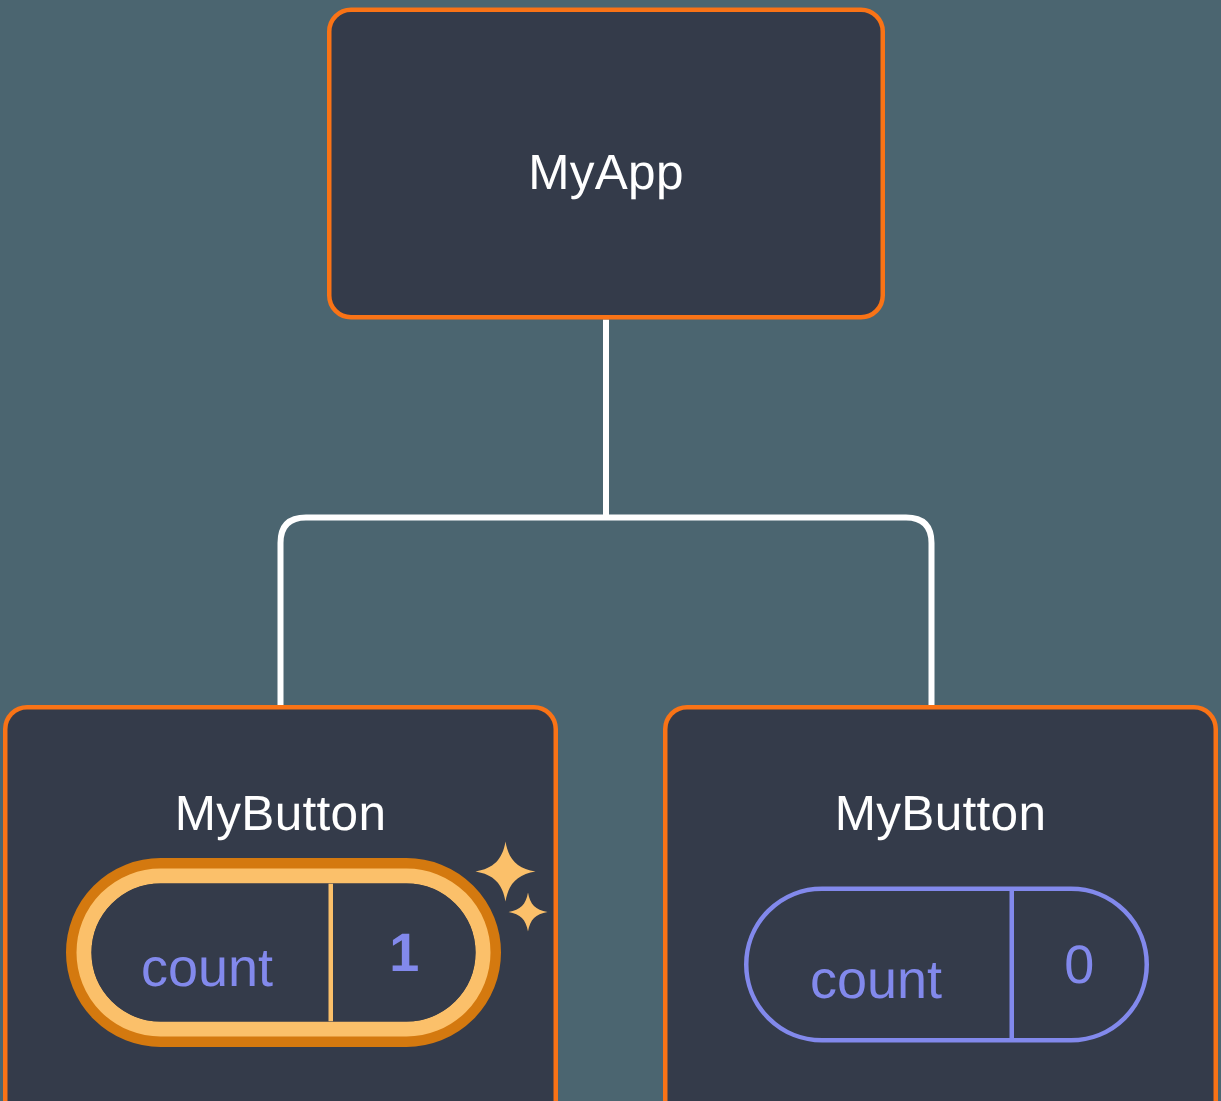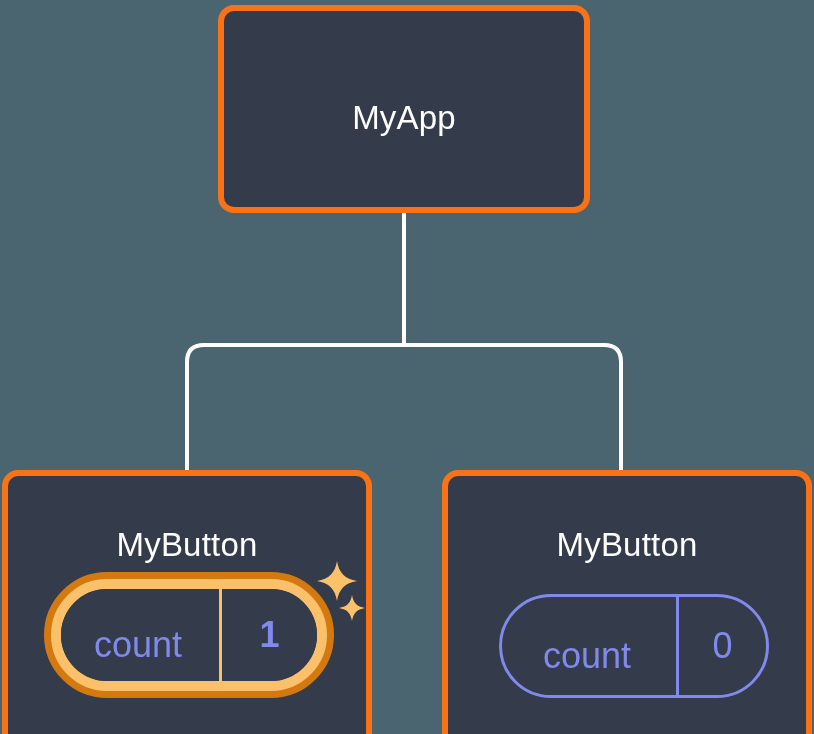--- a/index.html
+++ b/index.html
@@ -23,21 +23,21 @@
     top: 0;
     width: 814px;
     height: 734px;
     pointer-events: none;
   }
 
   
   .card {
     position: absolute;
     background: #343b4a;
-    border: 6px solid #f97316;
+    border: 3px solid #f97316;
     border-radius: 16px;
     box-sizing: border-box;
     padding-left: 12px;
   }
   .card-root {
     left: 218px;
     top: 5px;
     width: 372px;
     height: 208px;
   }

